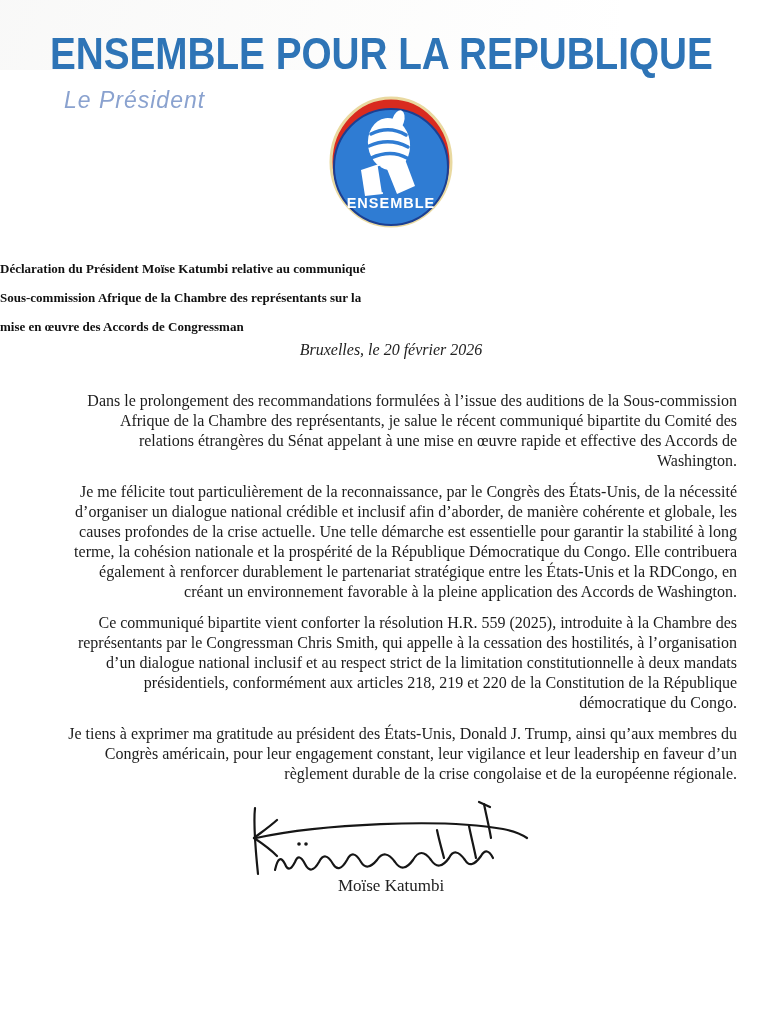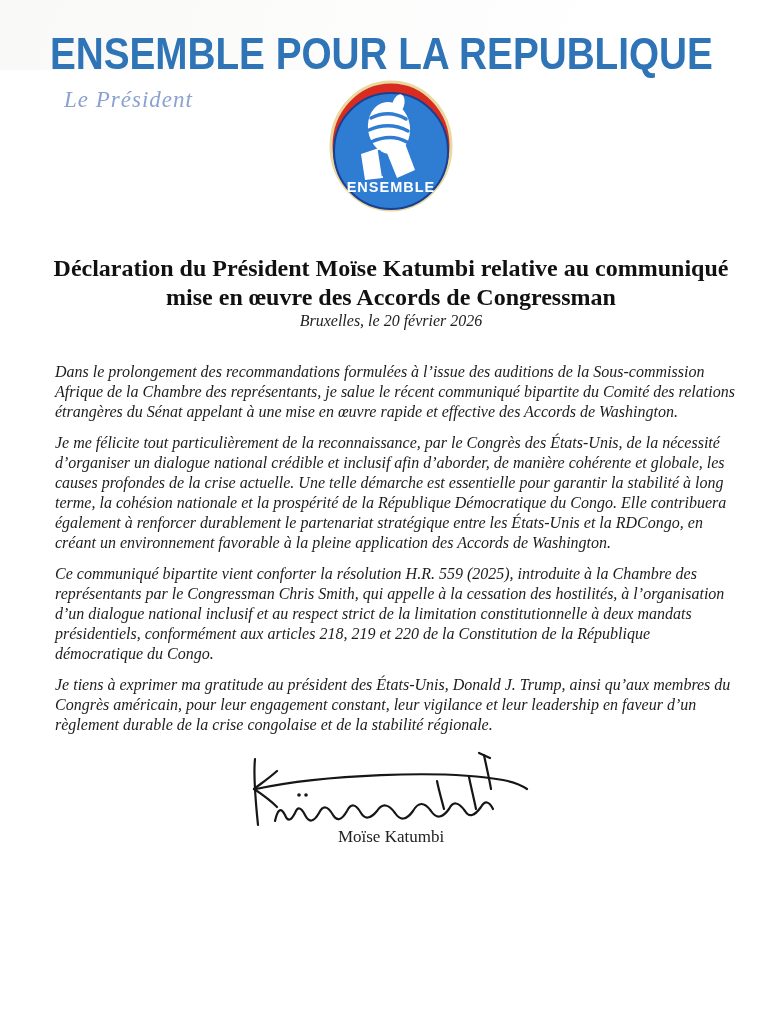--- a/index.html
+++ b/index.html
@@ -26,58 +26,56 @@
     font-size:45px;
     line-height:1.05;
     color:#2E74B6;
     white-space:nowrap;
     transform:scaleX(.86);
     transform-origin:left top;
     letter-spacing:0px;
   }
   .role-label{
     margin:10px 0 0 64px;
-    font-family:Liberation Serif, serif;
+    font-family:Liberation Sans, sans-serif;
     font-style:italic;
     font-size:23px;
     letter-spacing:1px;
     color:#8AA2CF;
   }
   .logo{
     position:absolute;
-    top:80px;left:50%;
+    top:96px;left:50%;
     transform:translateX(-50%);
     width:124px;height:132px;
   }
   .doc-title{
     margin-top:4px;
-    text-align:center;
     font-weight:bold;
-    font-size:24px;
+    font-size:13px;
     line-height:29px;
     color:#111111;
   }
   .t-line{white-space:nowrap;}
   .dateline{
     text-align:center;
     font-style:italic;
     font-size:16px;
     color:#222222;
   }
   .body-text{
     width:682px;
     margin:32px auto 0 55px;
   }
   .body-text p{
-    margin:0 0 11px 0;
+    margin:0 0 11px 8px;
     font-size:16px;
     line-height:20px;
-    text-align:left;
+    text-align:right;
     color:#1c1c1c;
-    font-style:italic;
   }
   .signature-block{
     margin-top:12px;
     text-align:center;
   }
   .signature-svg{display:block;margin:0 auto;}
   .signatory-name{
     margin-top:-6px;
     font-size:17px;
     color:#222222;
@@ -119,30 +117,31 @@
           <path d="M 54,96 L 50,70" fill="none" stroke="#2F7CD3" stroke-width="2.5"></path>
         </g>
         <text class="logo-text" x="62" y="112" text-anchor="middle">ENSEMBLE</text>
       </svg>
     </div>
   </div>
 
   <div class="main">
     <div class="doc-title">
       <div class="t-line">Déclaration du Président Moïse Katumbi relative au communiqué</div>
+      <div class="t-line">Sous-commission Afrique de la Chambre des représentants sur la</div>
       <div class="t-line">mise en œuvre des Accords de Congressman</div>
     </div>
 
     <div class="dateline">Bruxelles, le 20 février 2026</div>
 
     <div class="body-text">
       <p>Dans le prolongement des recommandations formulées à l’issue des auditions de la Sous-commission Afrique de la Chambre des représentants, je salue le récent communiqué bipartite du Comité des relations étrangères du Sénat appelant à une mise en œuvre rapide et effective des Accords de Washington.</p>
       <p>Je me félicite tout particulièrement de la reconnaissance, par le Congrès des États-Unis, de la nécessité d’organiser un dialogue national crédible et inclusif afin d’aborder, de manière cohérente et globale, les causes profondes de la crise actuelle. Une telle démarche est essentielle pour garantir la stabilité à long terme, la cohésion nationale et la prospérité de la République Démocratique du Congo. Elle contribuera également à renforcer durablement le partenariat stratégique entre les États-Unis et la RDCongo, en créant un environnement favorable à la pleine application des Accords de Washington.</p>
       <p>Ce communiqué bipartite vient conforter la résolution H.R. 559 (2025), introduite à la Chambre des représentants par le Congressman Chris Smith, qui appelle à la cessation des hostilités, à l’organisation d’un dialogue national inclusif et au respect strict de la limitation constitutionnelle à deux mandats présidentiels, conformément aux articles 218, 219 et 220 de la Constitution de la République démocratique du Congo.</p>
-      <p>Je tiens à exprimer ma gratitude au président des États-Unis, Donald J. Trump, ainsi qu’aux membres du Congrès américain, pour leur engagement constant, leur vigilance et leur leadership en faveur d’un règlement durable de la crise congolaise et de la stabilité régionale.</p>
+      <p>Je tiens à exprimer ma gratitude au président des États-Unis, Donald J. Trump, ainsi qu’aux membres du Congrès américain, pour leur engagement constant, leur vigilance et leur leadership en faveur d’un règlement durable de la crise congolaise et de la européenne régionale.</p>
     </div>
 
     <div class="signature-block">
       <svg class="signature-svg" width="300" height="86" viewBox="0 0 300 86">
         <g fill="none" stroke="#161616" stroke-width="2.2" stroke-linecap="round">
 
           <path d="M 14,12 C 12,30 15,58 17,78"></path>
           <path d="M 36,24 C 27,32 18,38 13,42"></path>
           <path d="M 13,42 C 22,48 30,54 36,60"></path>
 

